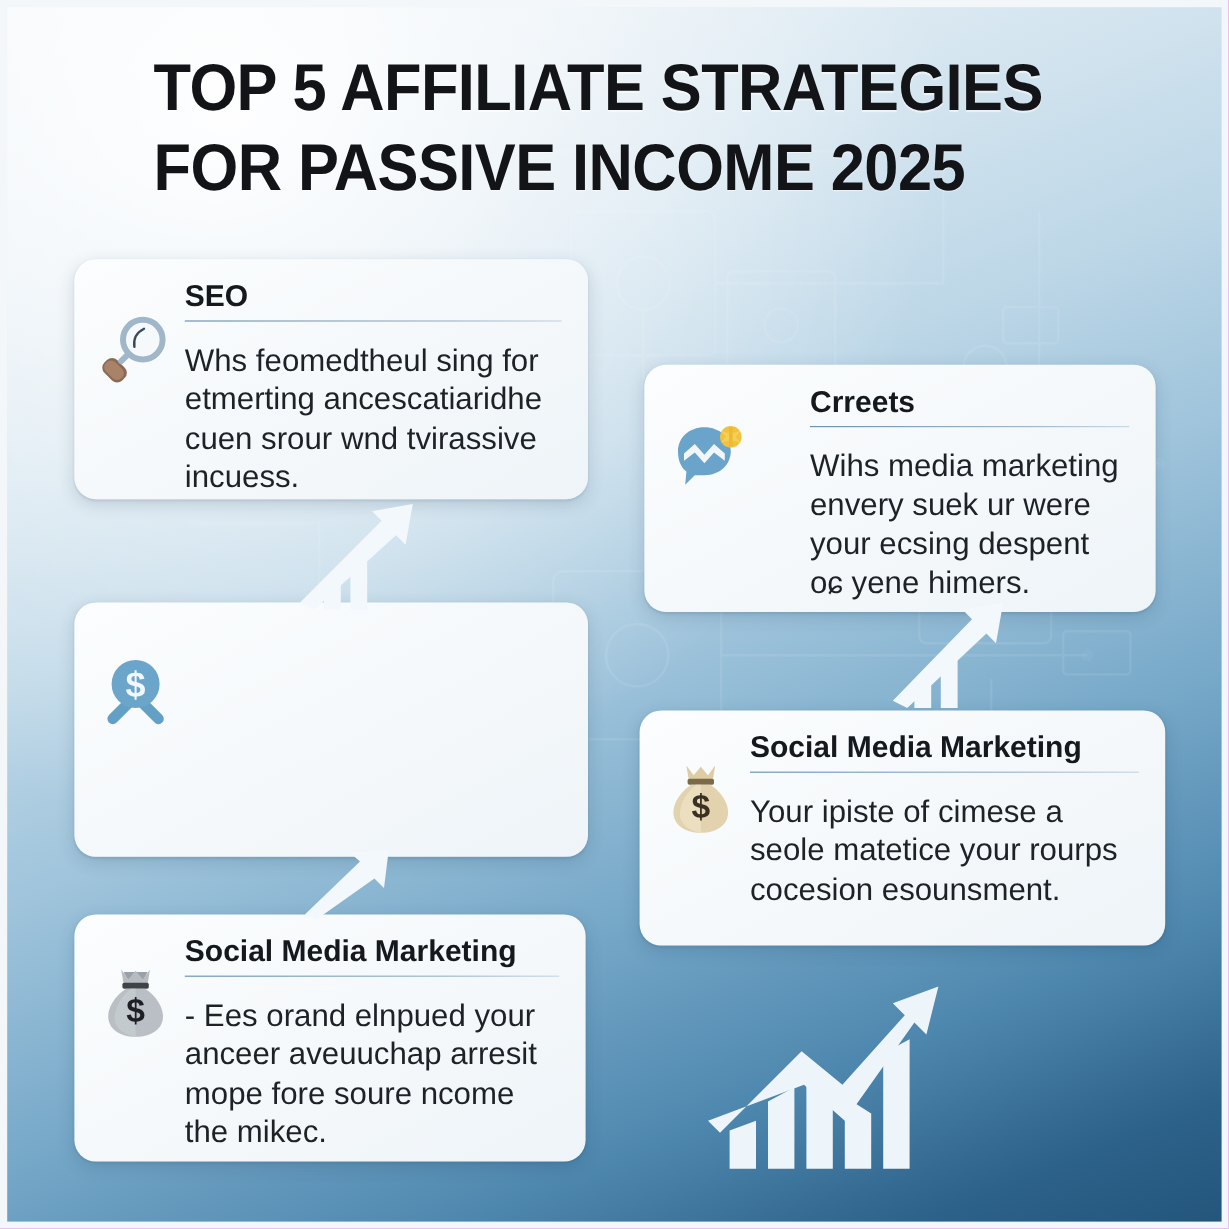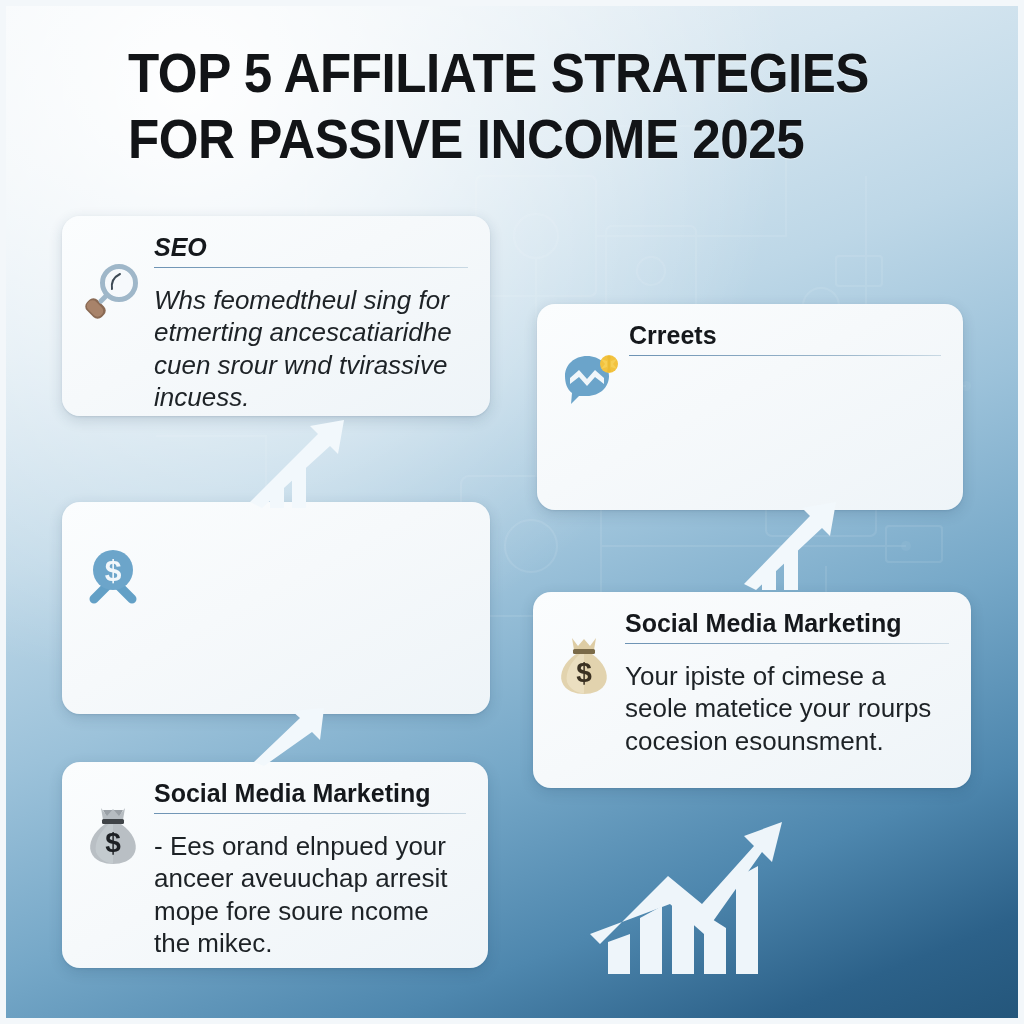--- a/index.html
+++ b/index.html
@@ -106,24 +106,24 @@
     background: linear-gradient(90deg, #6d93b4 0%, #9fb9cd 70%, #c9d9e4 100%);
     margin-bottom: 16px;
   }
   .card-text {
     color: #1d2226;
     font-size: 26px;
     line-height: 1.24;
   }
 
   
-  #card-0 { left: 62px;  top: 216px; width: 428px; height: 200px; font-style: italic; }
+  #card-0 { left: 62px;  top: 216px; width: 428px; height: 200px; }
   #card-1 { left: 62px;  top: 502px; width: 428px; height: 212px; }
   #card-2 { left: 62px;  top: 762px; width: 426px; height: 206px; }
-  #card-3 { left: 537px; top: 304px; width: 426px; height: 206px; }
+  #card-3 { left: 537px; top: 304px; width: 426px; height: 206px; gap: 46px; }
   #card-4 { left: 533px; top: 592px; width: 438px; height: 196px; }
 
   
   .arrow { position: absolute; pointer-events: none; }
   #arrow-a { left: 248px; top: 414px; width: 112px; height: 96px; }
   #arrow-b { left: 252px; top: 706px; width: 80px; height: 62px; }
   #arrow-c { left: 742px; top: 498px; width: 110px; height: 94px; }
   #growth-chart { position: absolute; left: 586px; top: 806px; width: 236px; height: 178px; pointer-events: none; }
 
   svg { display: block; overflow: visible; }
@@ -231,20 +231,21 @@
         <g transform="translate(44,6)">
           <circle cx="8" cy="10" r="9" fill="#f2c23e"></circle>
           <path d="M8 1 L10 7 L16 5 L12 10 L16 15 L10 13 L8 19 L6 13 L0 15 L4 10 L0 5 L6 7 Z" fill="#f6cf55"></path>
           <rect x="6.5" y="2" width="3" height="16" fill="#e8b52c" opacity="0.8"></rect>
         </g>
       </svg>
     </div>
     <div class="card-body">
       <div class="card-title">Crreets</div>
       <div class="rule"></div>
+      <div class="card-text">Wihs media marketing envery suek ur were your ecsing despent oɕ yene himers.</div>
     </div>
   </div>
 
   <div class="card" id="card-4">
     <div class="card-icon">
       <svg width="60" height="62" viewBox="0 0 60 62">
         <path d="M18 2 L24 10 L30 3 L36 10 L42 2 L40 14 L20 14 Z" fill="#ddcca4"></path>
         <rect x="19" y="13" width="22" height="5" rx="1.5" fill="#7a6a48"></rect>
         <path d="M22 18 C10 26 5 38 8 46 C11 55 22 58 30 58 C38 58 49 55 52 46 C55 38 50 26 38 18 Z" fill="#e2d3ae"></path>
         <path d="M26 18 C16 26 11 38 13 46 C16 54 24 57 30 57.5 C30 40 30 28 30 18 Z" fill="#eee2c4" opacity="0.8"></path>

